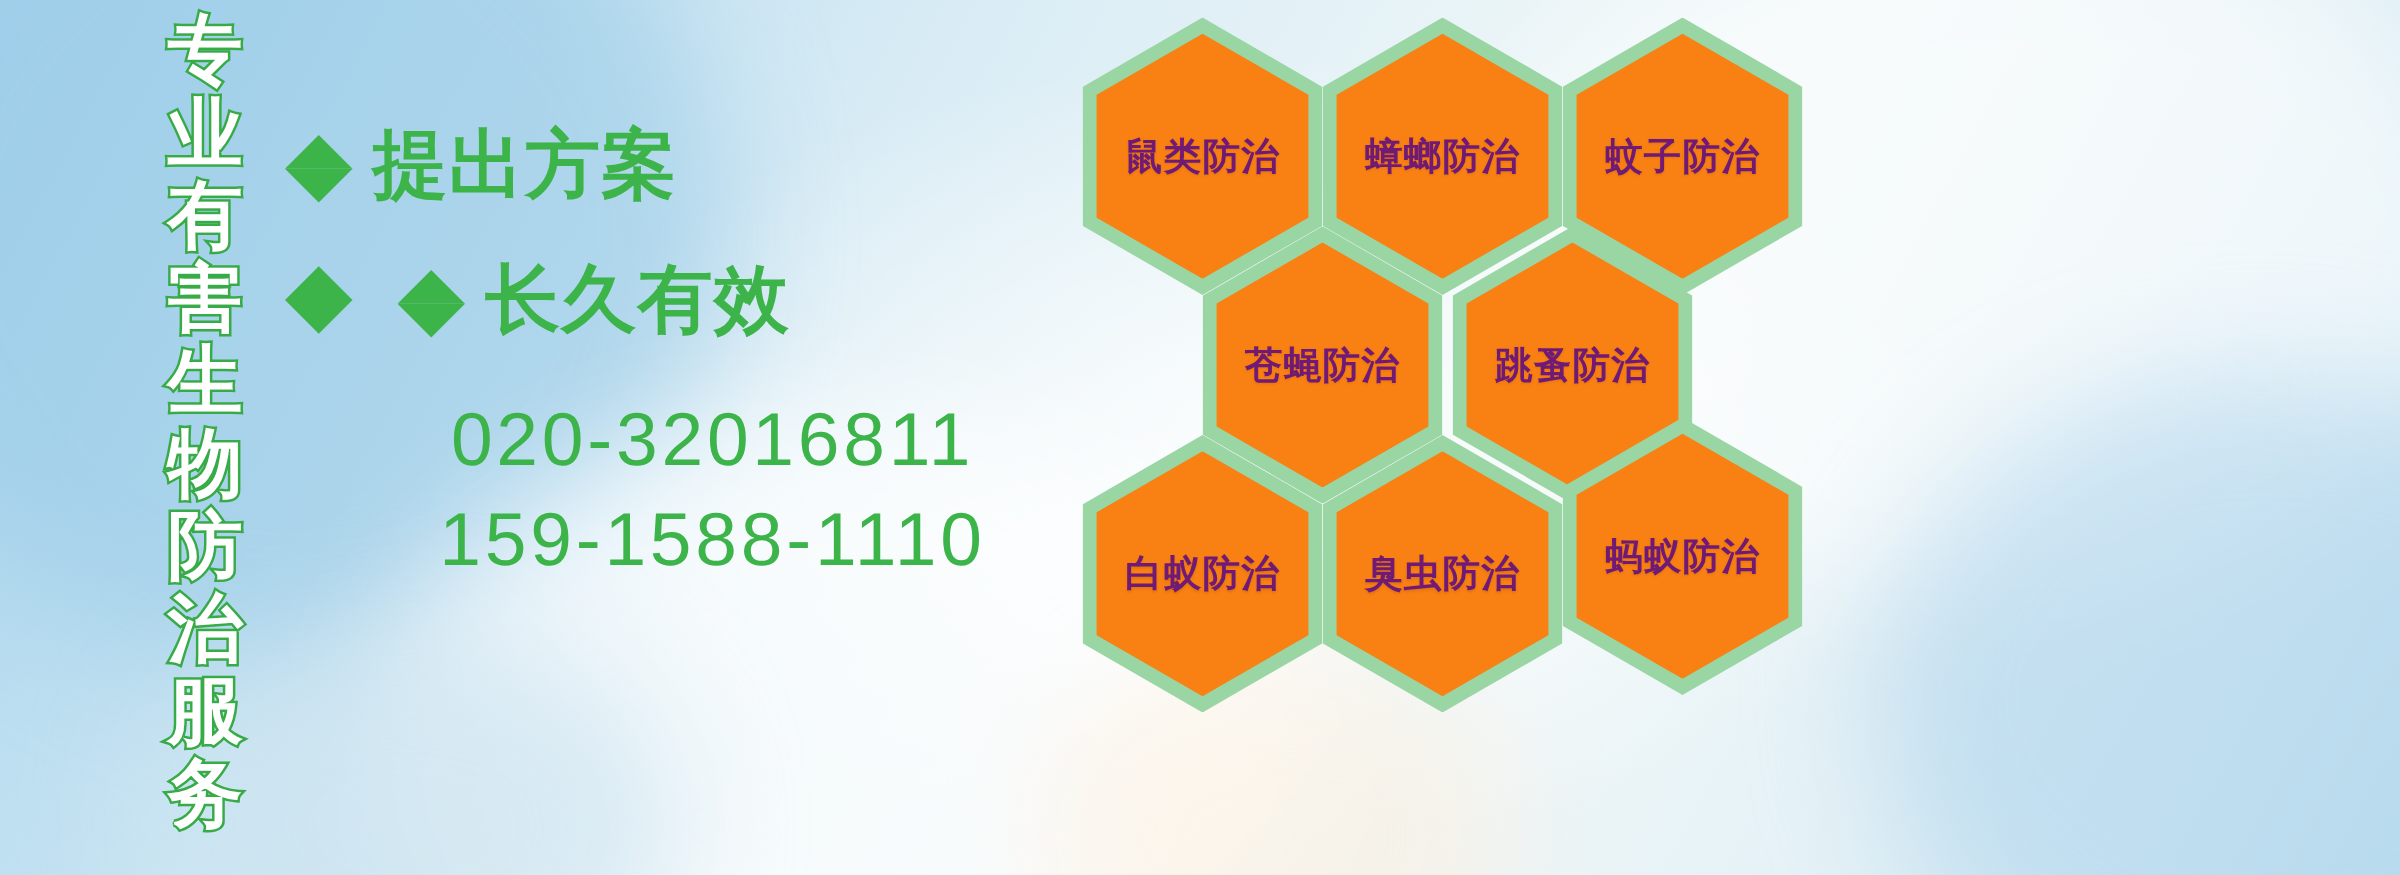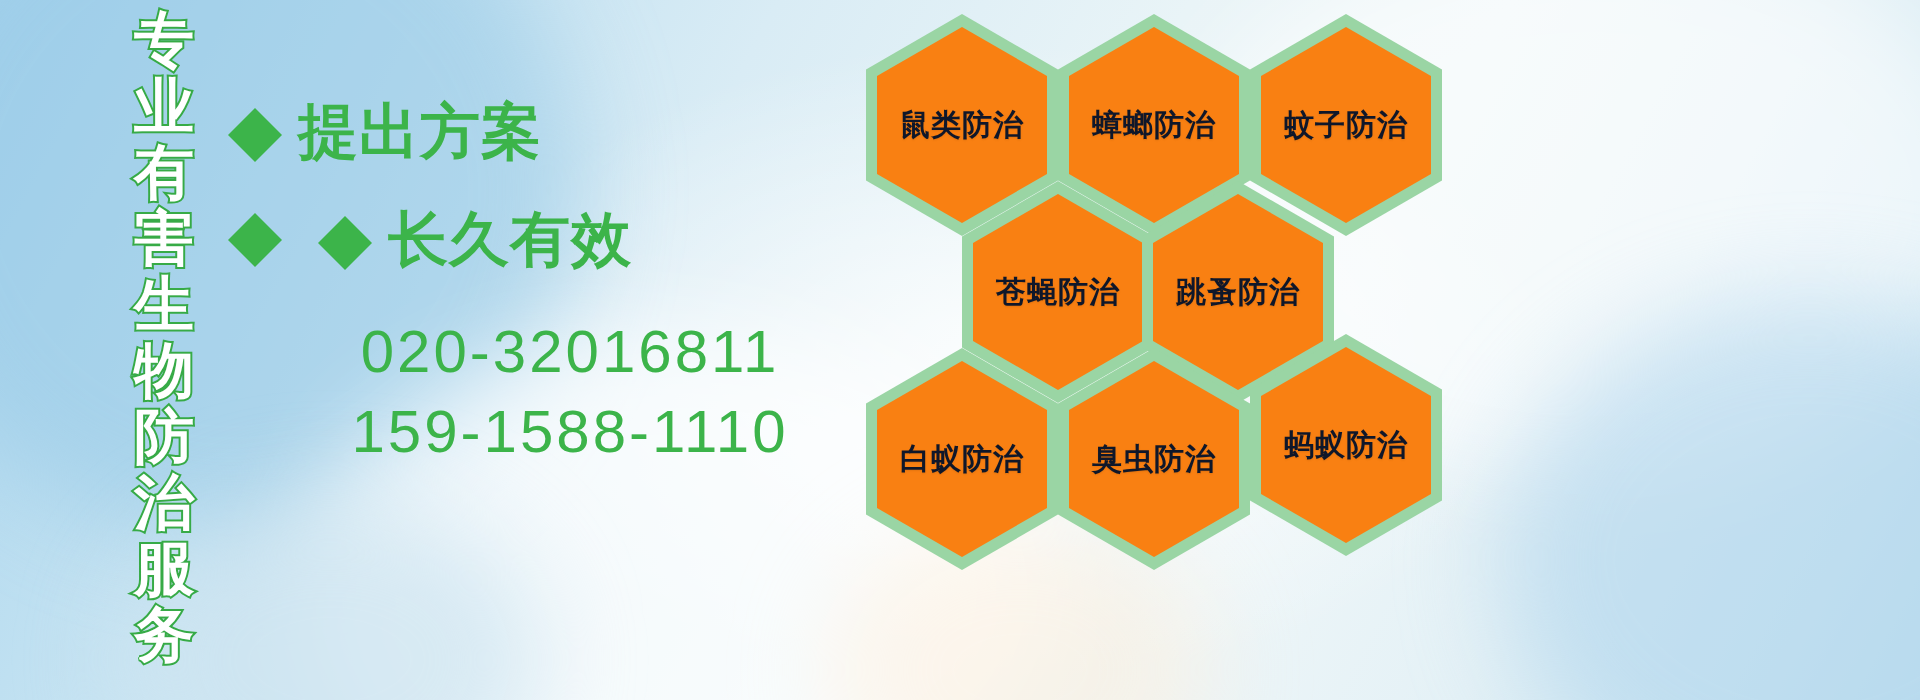--- a/index.html
+++ b/index.html
@@ -155,35 +155,35 @@
     left: 11px;
     top: 13px;
     width: 170px;
     height: 196px;
     clip-path: polygon(50% 0%, 100% 25%, 100% 75%, 50% 100%, 0% 75%, 0% 25%);
     background: #f98012;
   }
   .hex-label {
     position: relative;
     z-index: 2;
-    color: #0f172a;
+    color: #701a75;
     font-size: 30px;
     font-weight: bold;
     letter-spacing: 1px;
     white-space: nowrap;
     text-shadow: 0 1px 2px rgba(120,60,0,0.18);
   }
 
   
   .hex-r1c1 { left: 4px;   top: 8px; }
   .hex-r1c2 { left: 196px; top: 8px; }
   .hex-r1c3 { left: 388px; top: 8px; }
   
   .hex-r2c1 { left: 100px; top: 175px; }
-  .hex-r2c2 { left: 280px; top: 175px; }
+  .hex-r2c2 { left: 300px; top: 175px; }
   
   .hex-r3c1 { left: 4px;   top: 342px; }
   .hex-r3c2 { left: 196px; top: 342px; text-align: center; }
   .hex-r3c3 { left: 388px; top: 328px; }
 </style>
 </head>
 <body>
 
 <div class="banner">
 

